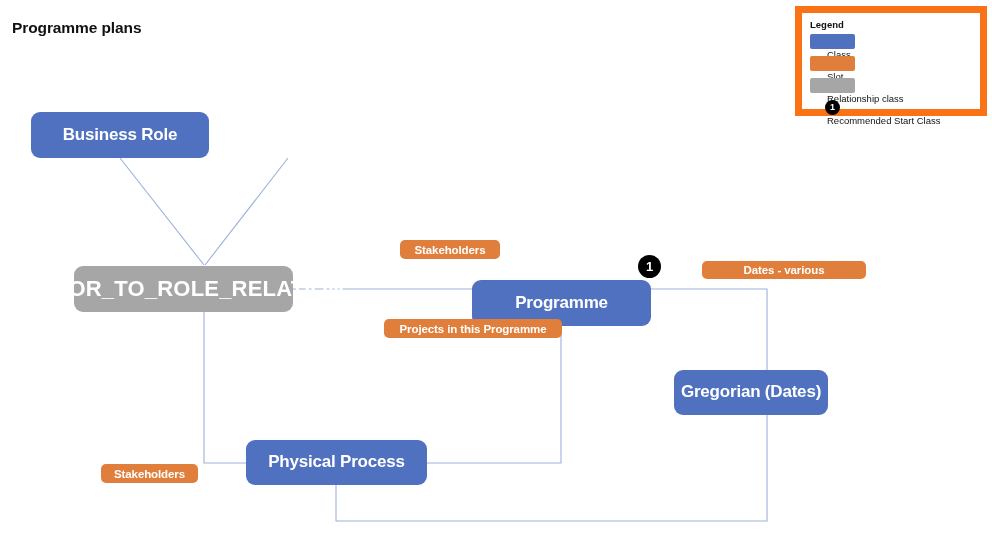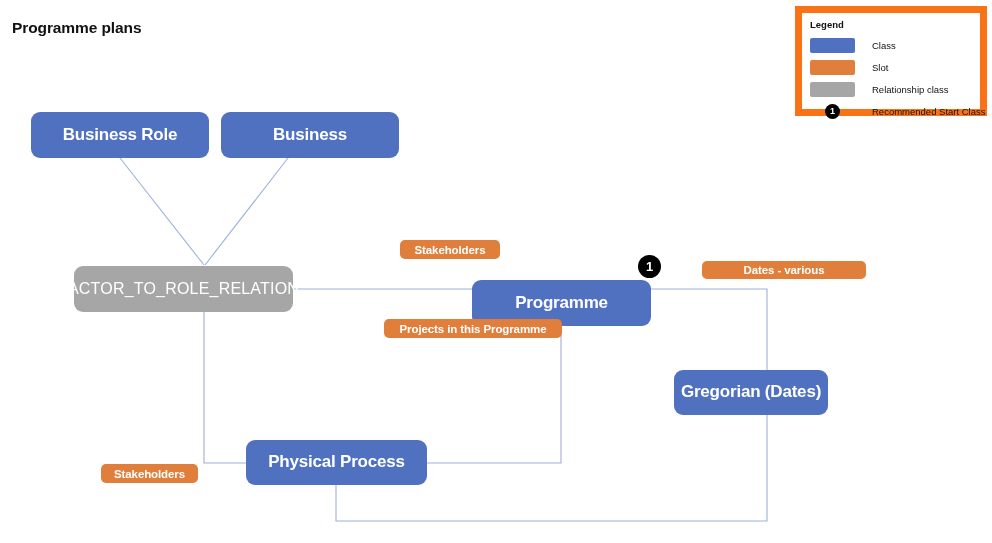--- a/index.html
+++ b/index.html
@@ -58,22 +58,22 @@
     font-size: 17px;
     font-weight: bold;
     text-align: right;
     line-height: 1.1;
     letter-spacing: -0.2px;
     white-space: nowrap;
   }
   .node.class-node { background: #4F71C0; }
   .node.rel-node {
     background: #A6A6A6;
-    font-weight: normal;
-    font-size: 16px;
+    font-weight: bold;
+    font-size: 22px;
     letter-spacing: 0.2px;
   }
 
   
   .slot {
     position: absolute;
     box-sizing: border-box;
     display: flex;
     align-items: center;
     justify-content: center;
@@ -115,22 +115,22 @@
     padding: 6px 8px 0 8px;
   }
   #legend-title {
     font-size: 9.5px;
     font-weight: bold;
     color: #111111;
     margin-bottom: 4px;
   }
   .legend-row {
     display: flex;
-    align-items: center;
     height: 22px;
+    flex-direction: column;
   }
   .legend-swatch {
     width: 45px;
     height: 15px;
     border-radius: 2px;
     flex: 0 0 auto;
   }
   .legend-swatch.class-sw { background: #4F71C0; }
   .legend-swatch.slot-sw  { background: #E07E3C; }
   .legend-swatch.rel-sw   { background: #A6A6A6; }
@@ -172,21 +172,20 @@
     <path id="e1" d="M 288 158 L 205 265"></path>
     <path id="e2" d="M 293 289 L 472 289"></path>
     <path id="e3" d="M 204 312 L 204 463 L 246 463"></path>
     <path id="e4" d="M 561 312 L 561 463 L 427 463"></path>
     <path id="e5" d="M 651 289 L 767 289 L 767 370"></path>
     <path id="e6" d="M 336 485 L 336 521 L 767 521 L 767 415"></path>
   </svg>
 
   <div class="node class-node" id="n-business-role" style="left: 31px; top: 112px; width: 178px; height: 46px;">Business Role</div>
 
-  <div class="node class-node" id="n-business" style="left: 221px; top: 112px; width: 178px; height: 46px;">Business</div>
 
   <div class="node rel-node" id="n-actor-to-role" style="left: 74px; top: 266px; width: 219px; height: 46px;">ACTOR_TO_ROLE_RELATION</div>
 
   <div class="node class-node" id="n-programme" style="left: 472px; top: 266px; width: 179px; height: 46px; margin-top: 14px;">Programme</div>
 
   <div class="node class-node" id="n-gregorian" style="left: 674px; top: 370px; width: 154px; height: 45px;">Gregorian (Dates)</div>
 
   <div class="node class-node" id="n-physical-process" style="left: 246px; top: 440px; width: 181px; height: 45px;">Physical Process</div>
 
   <div class="slot" id="s-stakeholders-programme" style="left: 400px; top: 240px; width: 100px; height: 19px;">Stakeholders</div>

